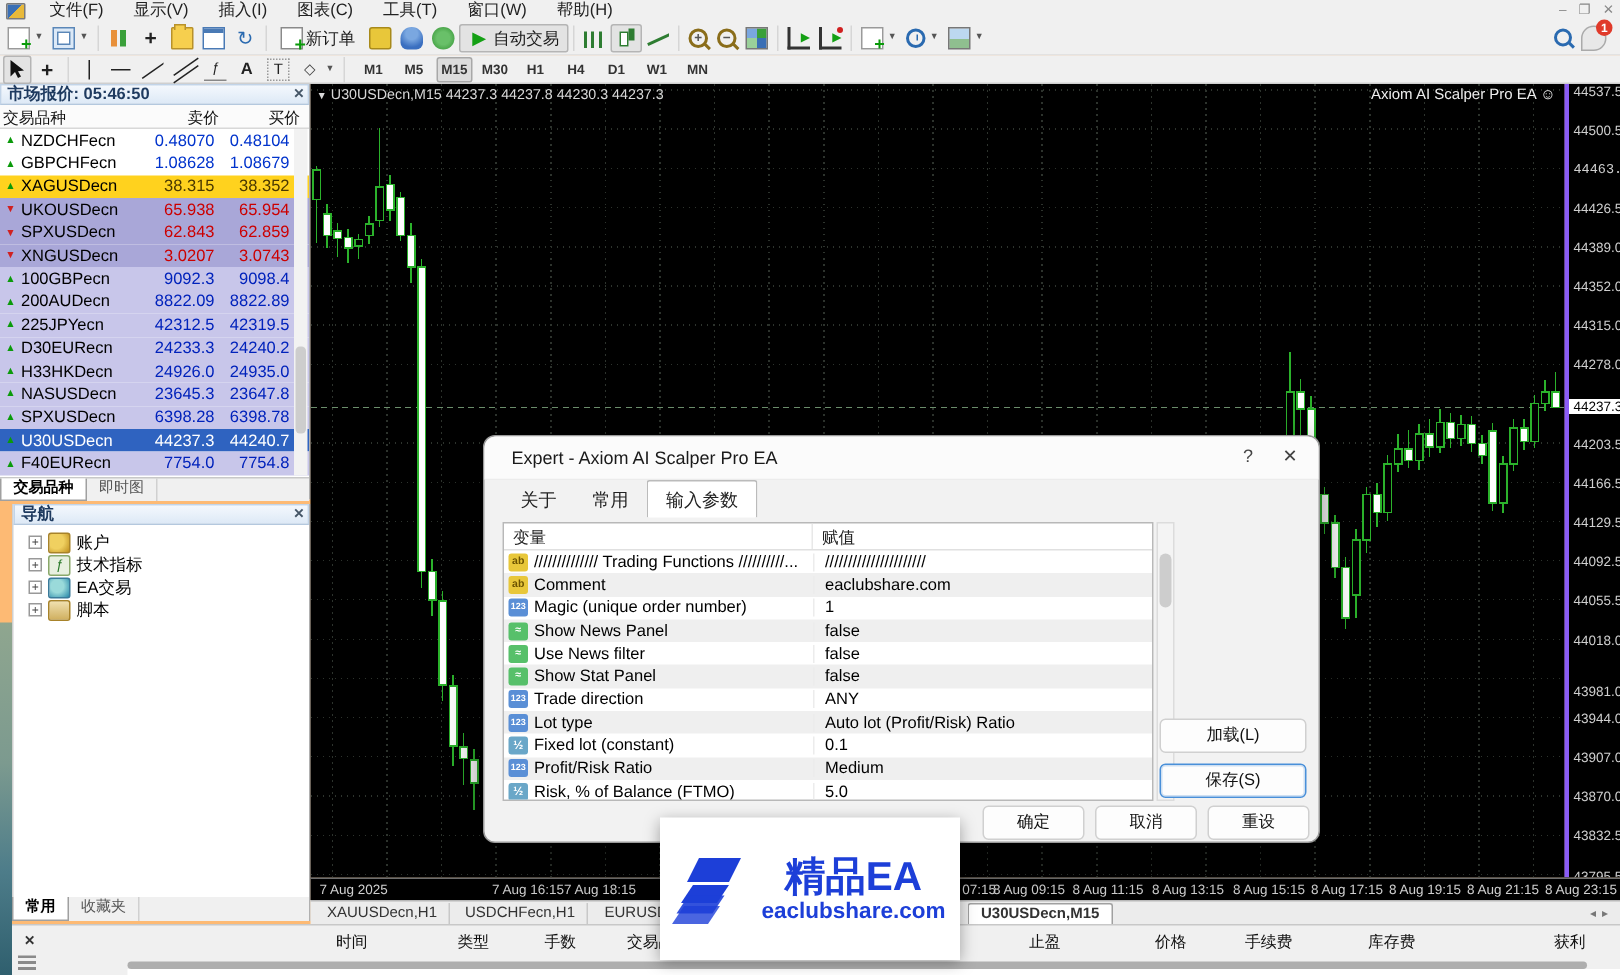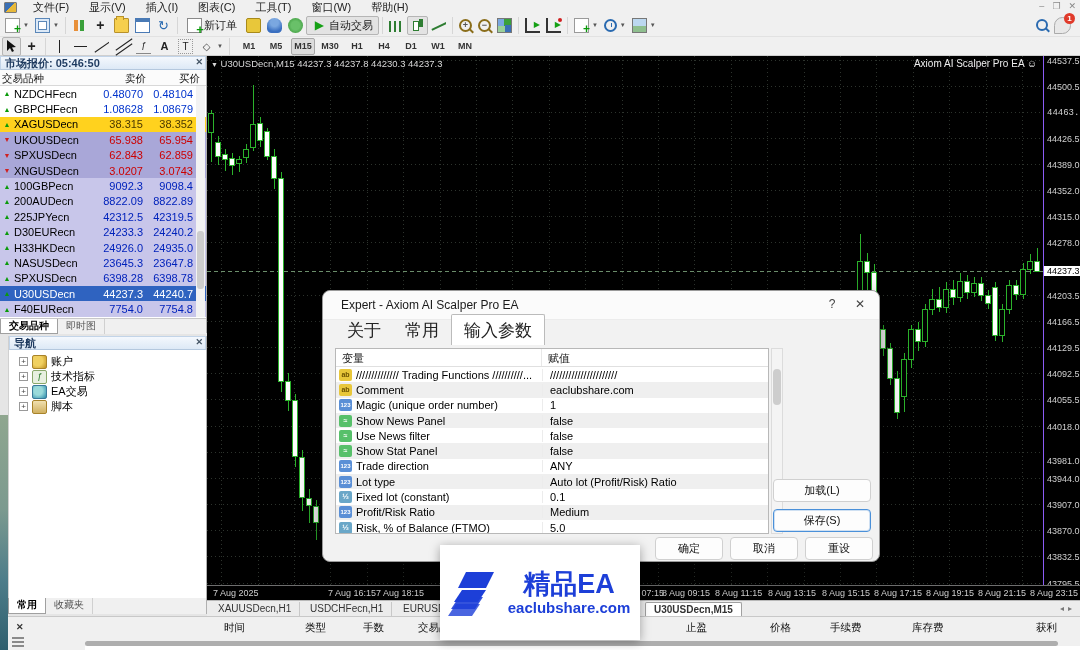--- a/index.html
+++ b/index.html
@@ -1,16 +1,16 @@
 <!DOCTYPE html>
 <html><head>
 <meta charset="utf-8">
 <style>
   html,body{margin:0;padding:0;background:#444;}
-  #app{position:relative;width:1080px;height:650px;background:#e5e5e5;overflow:hidden;
+  #app{position:relative;width:1080px;height:650px;background:#fdba74;overflow:hidden;
        font-family:"Liberation Sans",sans-serif;font-size:11px;color:#111;}
   .abs{position:absolute;}
   
   #menubar{left:0;top:0;width:1080px;height:14px;background:#f0f0f0;display:flex;align-items:center;gap:0;}
   #appicon{width:11px;height:9px;margin:0 6px 0 4px;background:linear-gradient(135deg,#3a6fb5 50%,#e8b93a 50%);border:1px solid #7a7a7a;border-radius:1px;}
   .menu-item{padding:0 10px;font-size:11px;color:#222;line-height:14px;}
   #wincontrols{position:absolute;right:4px;top:1px;display:flex;gap:8px;color:#888;font-size:9px;line-height:11px;}
   
   #toolbar1{left:0;top:14px;width:1080px;height:23px;background:#f0f0f0;border-bottom:1px solid #e2e2e2;display:flex;align-items:center;padding-left:2px;box-sizing:border-box;}
   #toolbar2{left:0;top:37px;width:1080px;height:19px;background:#f0f0f0;border-bottom:1px solid #cfcfcf;display:flex;align-items:center;padding-left:2px;box-sizing:border-box;}
@@ -94,31 +94,31 @@
   .tico-root{background:linear-gradient(135deg,#3a6fb5 50%,#e8b93a 50%);border:1px solid #888;}
   .tico-acc{background:radial-gradient(circle at 35% 40%,#f0d060 45%,#c09020 100%);border:1px solid #a8832a;}
   .tico-ind{background:#e8f0e0;border:1px solid #8aa86a;color:#2a7a2a;font-size:9px;font-style:italic;text-align:center;line-height:11px;}
   .tico-ea{background:radial-gradient(circle at 40% 40%,#9adada 40%,#2a8aaa 100%);border:1px solid #3a7a9a;}
   .tico-scr{background:linear-gradient(180deg,#f0e0b0,#d0b060);border:1px solid #a8832a;}
   #nav-tabs{left:8px;top:598px;width:199px;height:16px;background:#f0f0f0;display:flex;font-size:10px;border-right:1px solid #b0b0b0;box-sizing:border-box;}
   
   #chart{left:207px;top:56px;width:836px;height:529px;background:#000;overflow:hidden;}
   #ohlcline{position:absolute;left:4px;top:2px;color:#d8d8d8;font-size:9.5px;}
   #ealabel{position:absolute;right:6px;top:2px;color:#eee;font-size:10px;}
-  #priceaxis{left:1043px;top:56px;width:37px;height:529px;background:#000;border-left:1px solid #8b5cf6;box-sizing:border-box;}
+  #priceaxis{left:1043px;top:56px;width:37px;height:529px;background:#000;border-left:3px solid #8b5cf6;box-sizing:border-box;}
   .pa-lab{position:absolute;left:3px;color:#cfcfcf;font-size:9px;white-space:nowrap;}
   #pa-cur{position:absolute;left:0px;width:36px;background:#fff;color:#000;font-size:9px;padding-left:3px;box-sizing:border-box;}
   #timeaxis{left:207px;top:585px;width:873px;height:15px;background:#000;border-top:1px solid #6e6e6e;box-sizing:border-box;}
   .ta-lab{position:absolute;top:2px;color:#cfcfcf;font-size:9px;white-space:nowrap;}
   
   #dialog{left:322px;top:290px;width:558px;height:272px;background:#f2f2f2;border:1px solid #9a9a9a;border-radius:8px;box-shadow:0 10px 28px rgba(0,0,0,.5);box-sizing:border-box;}
   #dlg-title{position:absolute;left:0;top:0;right:0;height:28px;background:#fbfbfb;border-radius:8px 8px 0 0;border-bottom:1px solid #ececec;}
   #dlg-title span.t{position:absolute;left:18px;top:7px;font-size:12px;color:#1a1a1a;}
   .dlg-sys{position:absolute;top:6px;color:#444;font-size:12px;width:18px;text-align:center;}
-  #dlg-tabs{position:absolute;left:12px;top:32px;height:22px;display:flex;align-items:flex-end;font-size:17px;text-align:center;}
+  #dlg-tabs{position:absolute;left:12px;top:32px;height:22px;display:flex;align-items:flex-end;font-size:12px;text-align:center;}
   .dlg-tab{padding:3px 12px;color:#222;}
   .dlg-tab.sel{background:#fff;border:1px solid #bbb;border-bottom:none;border-radius:2px 2px 0 0;padding-top:4px;}
   #dlg-table{position:absolute;left:12px;top:57px;width:434px;height:186px;background:#fff;border:1px solid #b8b8b8;box-sizing:border-box;overflow:hidden;}
   #dlg-thead{height:17px;border-bottom:1px solid #e0e0e0;display:flex;font-size:11px;color:#222;}
   .th-var{width:206px;padding:2px 0 0 6px;box-sizing:border-box;border-right:1px solid #e8e8e8;}
   .th-val{padding:2px 0 0 6px;}
   .p-row{display:flex;height:15.3px;align-items:center;font-size:11px;}
   .p-row.alt{background:#efefef;}
   .p-ico{width:13px;height:12px;margin:0 4px 0 3px;border-radius:2px;color:#fff;font-size:7px;font-weight:bold;text-align:center;line-height:12px;flex:none;}
   .p-ico.ab{background:#e8c73a;color:#6b5200;}

